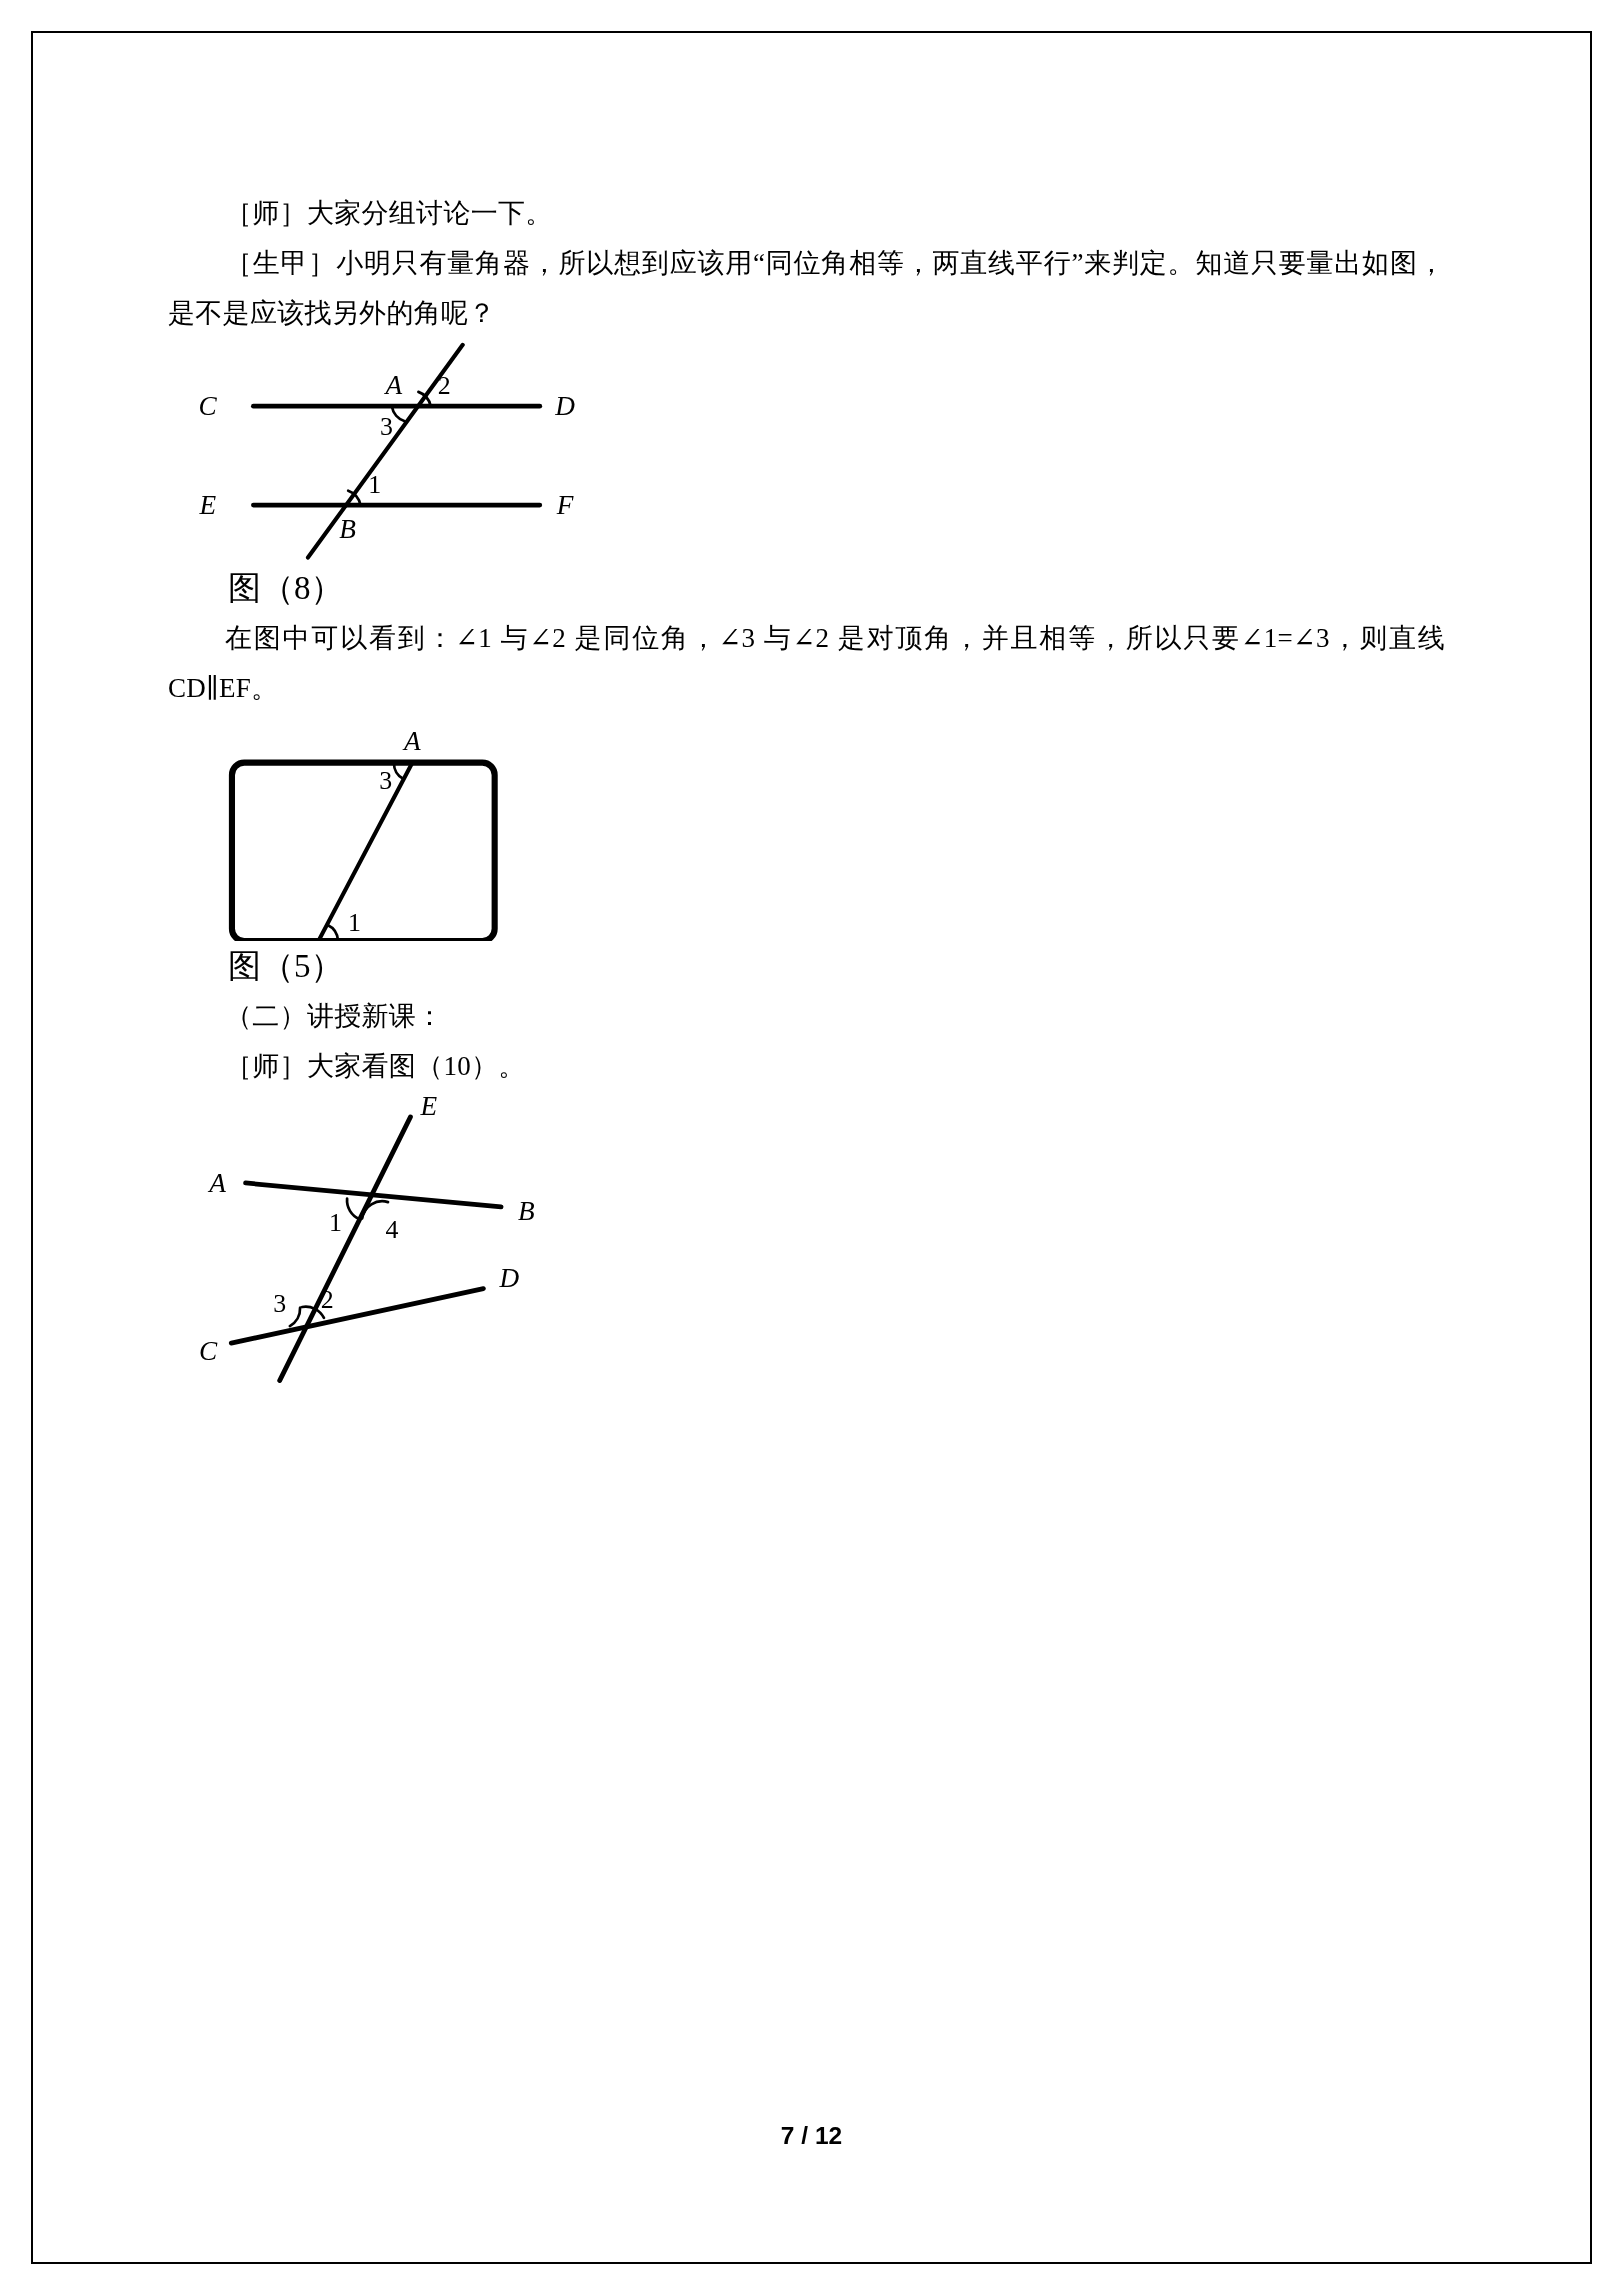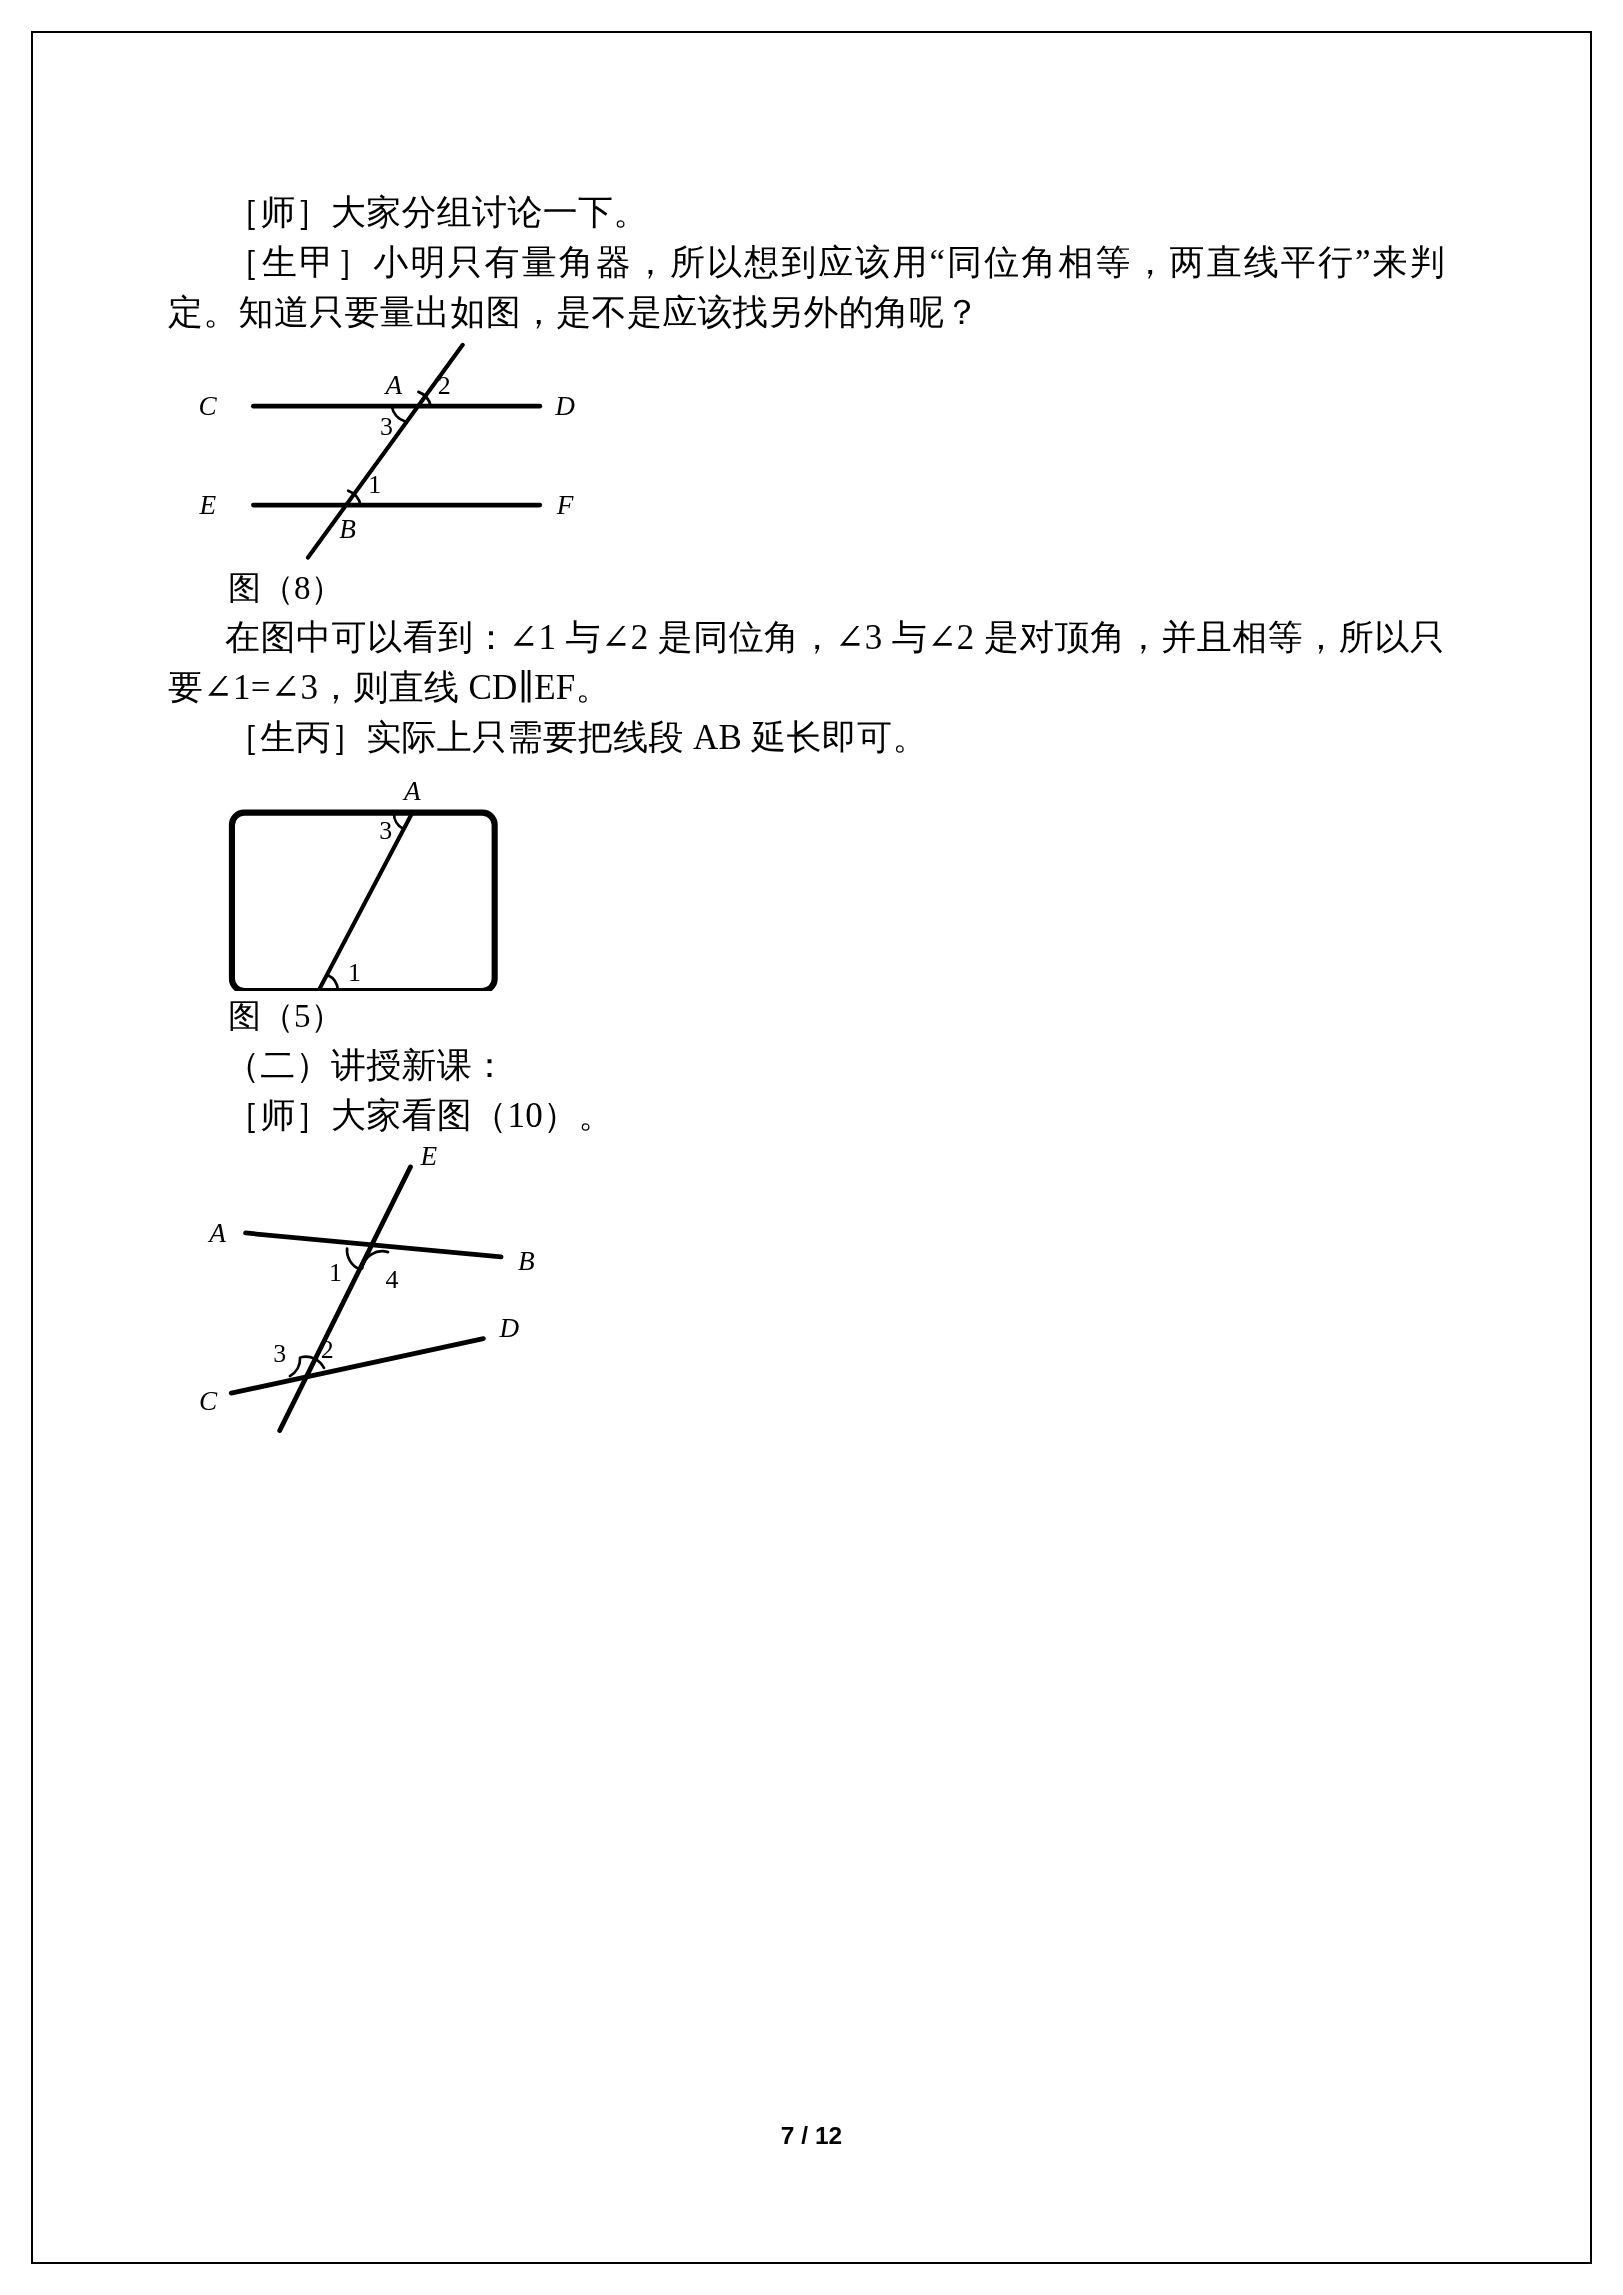--- a/index.html
+++ b/index.html
@@ -30,21 +30,21 @@
     pointer-events: none;
   }
   .content {
     position: absolute;
     left: 168px;
     top: 188px;
     width: 1289px;
   }
   p.para {
     margin: 0 12px 0 0;
-    font-size: 35px;
+    font-size: 27px;
     line-height: 50px;
     text-align: justify;
     text-justify: inter-ideograph;
     text-indent: 57px;
     letter-spacing: 0.3px;
   }
   .caption {
     margin: 0;
     font-size: 33px;
     line-height: 50px;
@@ -121,21 +121,20 @@
         <text class="geo-num" x="405" y="82" text-anchor="middle">2</text>
         <text class="geo-num" x="320" y="142" text-anchor="middle">3</text>
         <text class="geo-num" x="303" y="228" text-anchor="middle">1</text>
       </svg>
     </div>
 
     <p class="caption">图（8）</p>
 
     <p class="para">在图中可以看到：∠1 与∠2 是同位角，∠3 与∠2 是对顶角，并且相等，所以只要∠1=∠3，则直线 CD∥EF。</p>
 
-    <p class="para">［生丙］实际上只需要把线段 AB 延长即可。</p>
 
     <div class="figwrap">
       <svg class="fig-svg" width="1289" height="228" viewBox="0 0 1890 335" xmlns="http://www.w3.org/2000/svg">
 
         <rect class="stroke-line" x="92" y="73" width="386" height="262" rx="18" ry="18" stroke-width="9"></rect>
 
         <line class="stroke-line" x1="218" y1="337" x2="357" y2="73" stroke-width="6"></line>
 
         <path class="stroke-line" d="M 330 73 A 26 26 0 0 0 344 97" stroke-width="4"></path>
 

